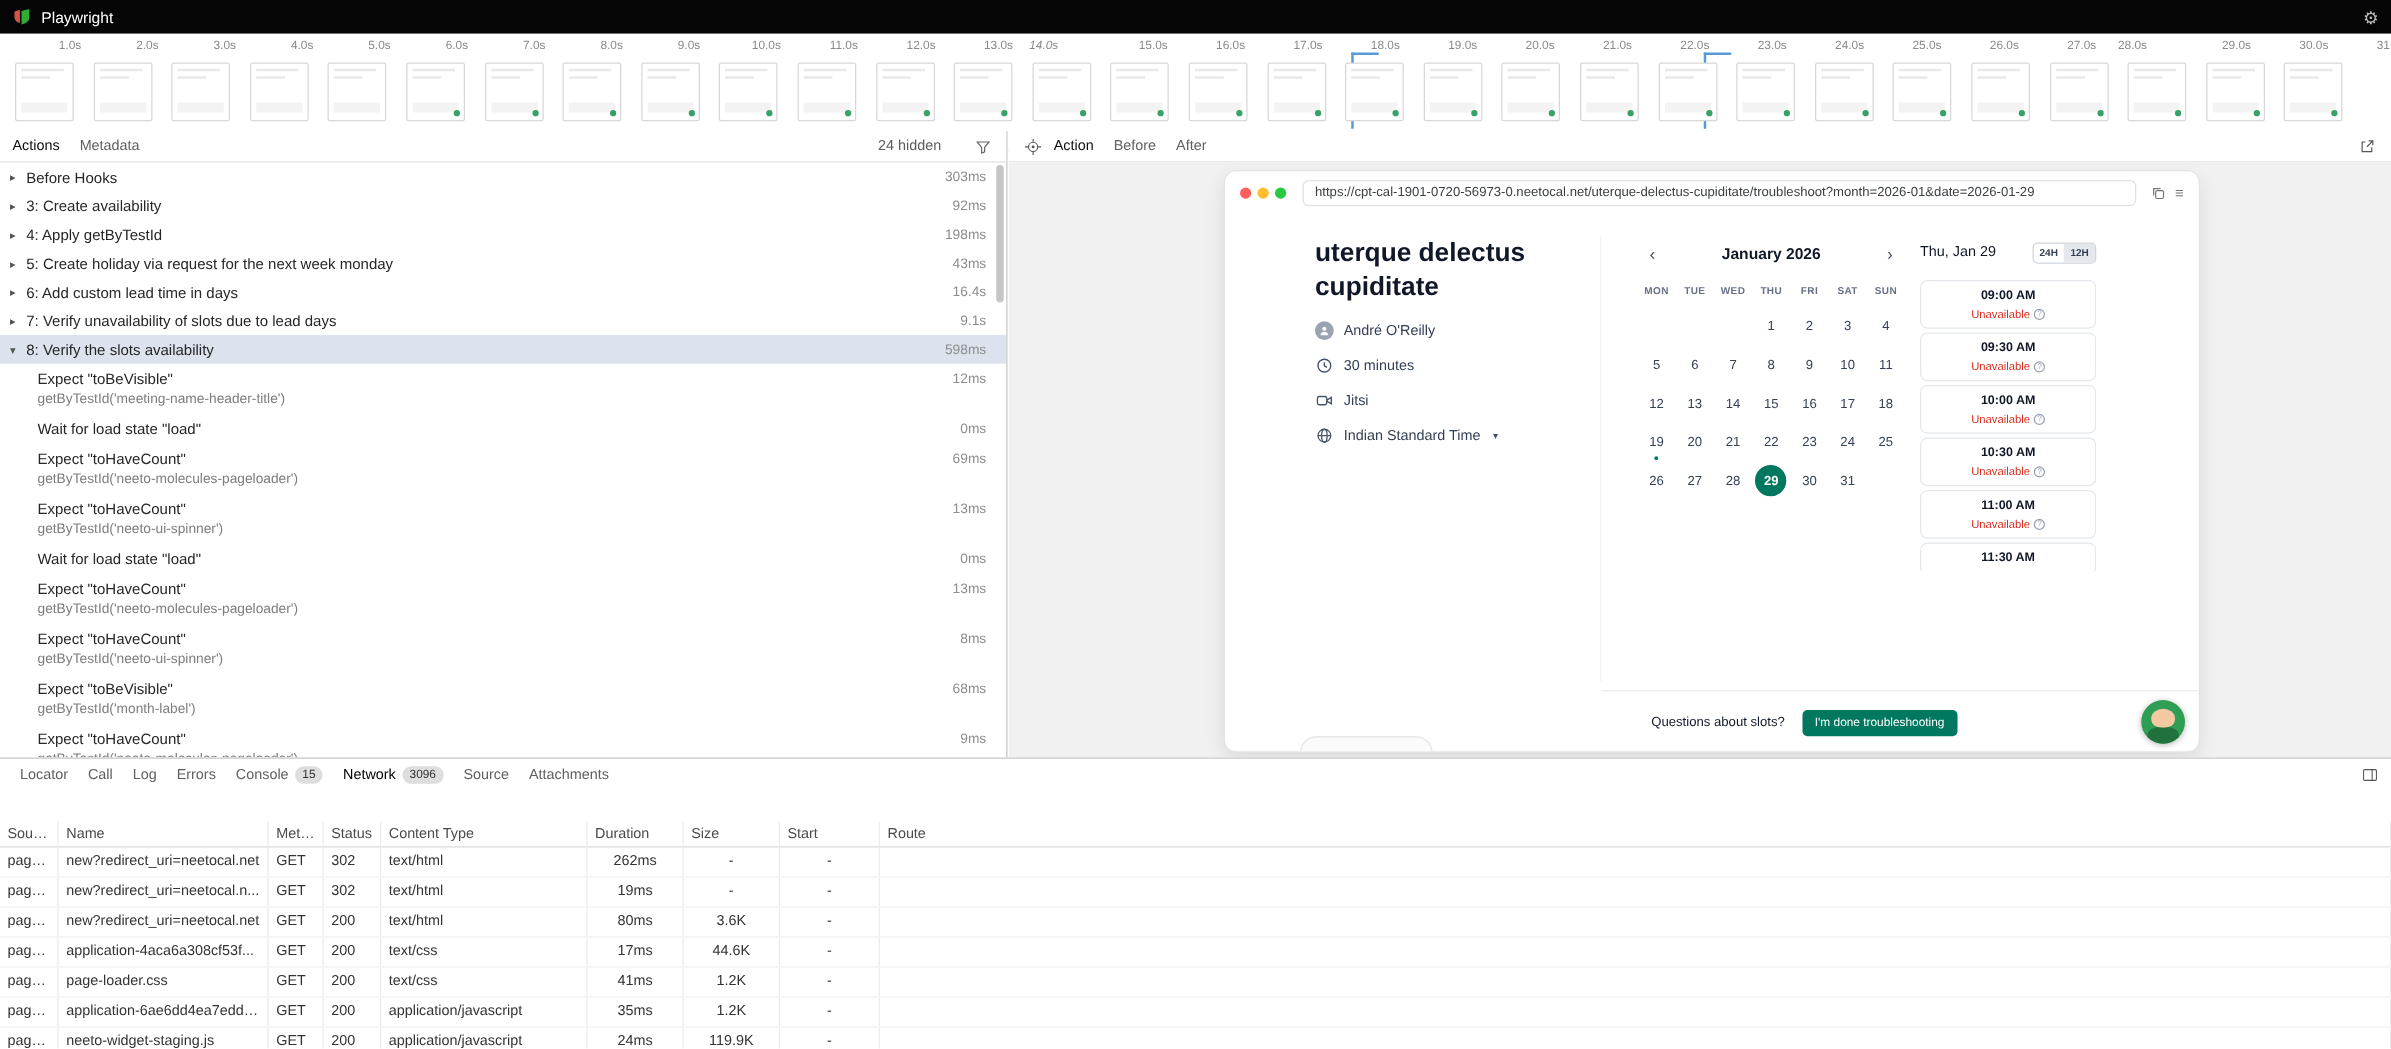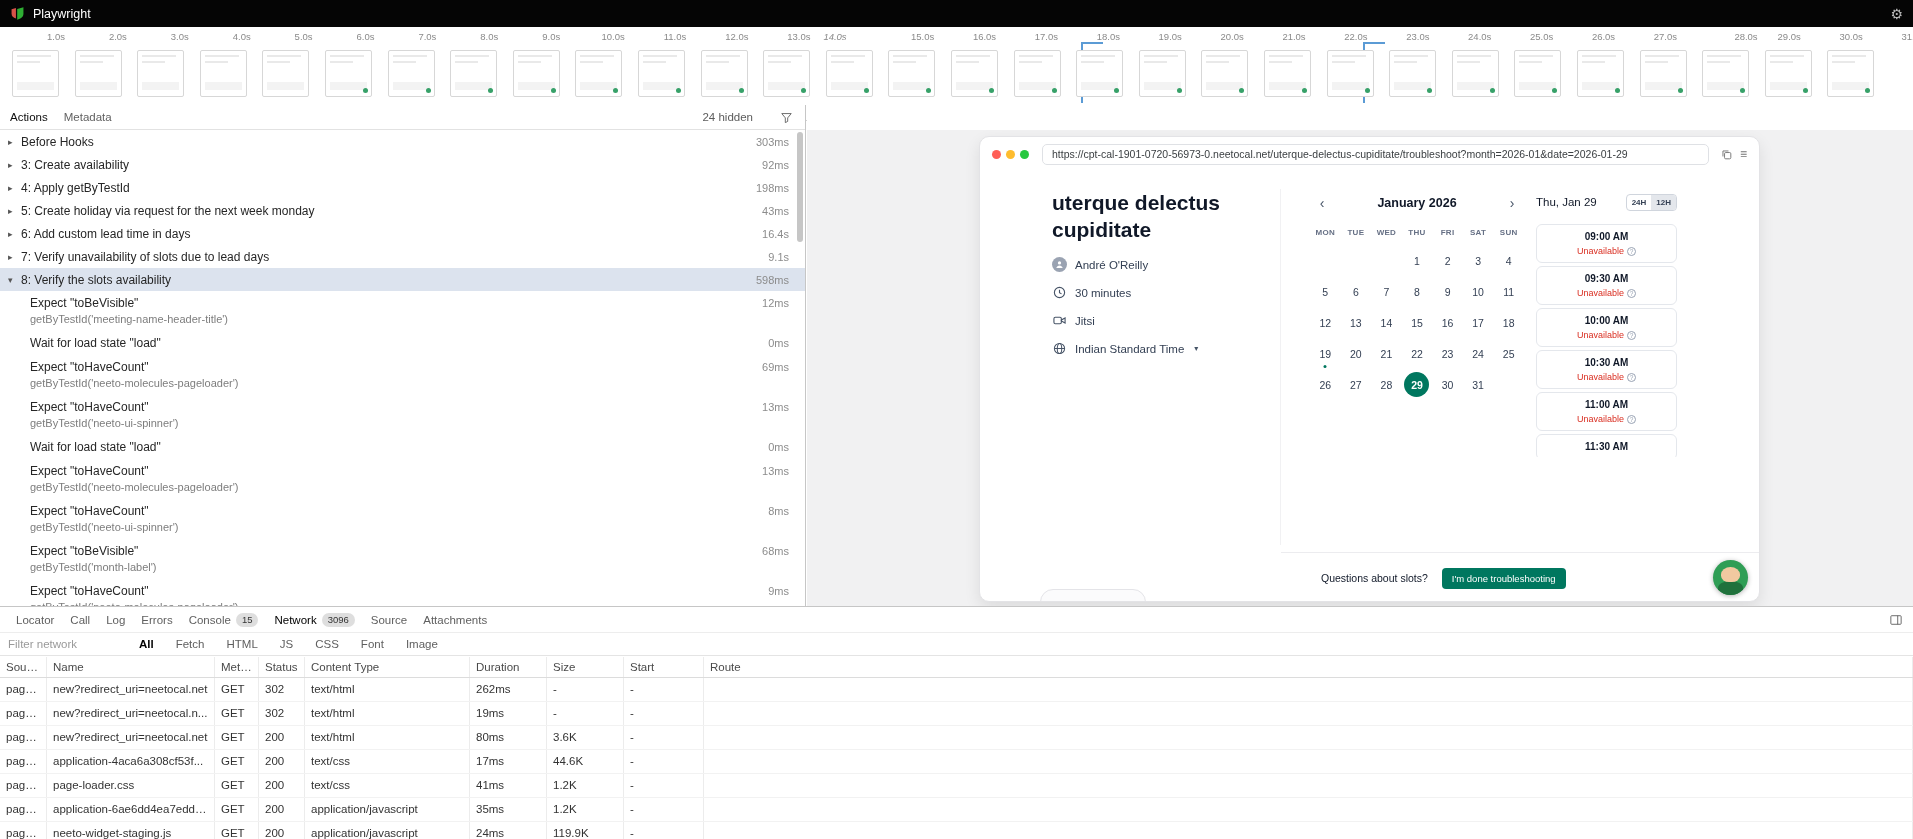--- a/index.html
+++ b/index.html
@@ -110,21 +110,21 @@
   .nfilter::placeholder{color:#9a9a9a}
   .fopts{display:flex;gap:22px;margin-left:6px}
   .fopt{cursor:pointer}
   .fopt.active{color:#000;font-weight:700}
   .ntable{position:absolute;left:0;right:0;top:50px;bottom:0;overflow:hidden}
   .nhead,.ntr{display:grid;grid-template-columns:47px 168px 44px 46px 165px 77px 77px 80px 1fr}
   .nhead{height:21px;line-height:21px;border-bottom:1px solid #dcdcdc;color:#4a4a4a;font-size:11.5px}
   .nth,.ntd{padding:0 6px;border-right:1px solid #ececec;white-space:nowrap;overflow:hidden;text-overflow:ellipsis}
   .ntd{height:23px;line-height:23px;font-size:11.5px;color:#333}
   .ntr{border-bottom:1px solid #f2f2f2;cursor:pointer}
-  .ra{text-align:left}
+  .ra{text-align:center}
   svg{display:block}
 </style>
 </head>
 <body>
 
 <div class="root">
 
   <header class="topbar">
     <span>
       <svg width="15" height="15" viewBox="0 0 24 24">
@@ -160,21 +160,21 @@
         <span class="tick" style="left: 1108.3px;">18.0s</span>
         <span class="tick" style="left: 1170.2px;">19.0s</span>
         <span class="tick" style="left: 1232.1px;">20.0s</span>
         <span class="tick" style="left: 1294px;">21.0s</span>
         <span class="tick" style="left: 1355.9px;">22.0s</span>
         <span class="tick" style="left: 1417.8px;">23.0s</span>
         <span class="tick" style="left: 1479.7px;">24.0s</span>
         <span class="tick" style="left: 1541.6px;">25.0s</span>
         <span class="tick" style="left: 1603.5px;">26.0s</span>
         <span class="tick" style="left: 1665.4px;">27.0s</span>
-        <span class="tick" style="left: 1746px;">28.0s</span>
+        <span class="tick" style="left: 1706px;">28.0s</span>
         <span class="tick" style="left: 1789.2px;">29.0s</span>
         <span class="tick" style="left: 1851.1px;">30.0s</span>
         <span class="tick" style="left: 1913px;">31.0s</span>
       </div>
     <div class="films">
         <div class="thumb" style="left: 12px;">
           <div class="tl"></div>
           <div class="tl s"></div>
           <div class="tb"></div>
         </div>
@@ -448,20 +448,41 @@
               <span class="lab">Expect "toHaveCount"</span>
               <span class="dur">9ms</span>
             </div>
             <div class="l2">getByTestId('neeto-molecules-pageloader')</div>
           </div>
         </div>
       <div class="vscroll"></div>
     </div>
 
     <div class="right-panel">
+      <div class="phead">
+        <span class="iconbtn" style="margin-right:8px">
+          <svg width="13" height="13" viewBox="0 0 16 16">
+              <circle cx="8" cy="8" r="4.5" fill="none" stroke="#555" stroke-width="1.1"></circle>
+              <circle cx="8" cy="8" r="1.4" fill="#555"></circle>
+              <path d="M8 0v3M8 13v3M0 8h3M13 8h3" stroke="#555" stroke-width="1.1"></path>
+            </svg>
+        </span>
+        <div class="ptabs">
+            <span class="ptab active">Action</span>
+            <span class="ptab">Before</span>
+            <span class="ptab">After</span>
+          </div>
+        <span class="spacer"></span>
+        <span class="iconbtn">
+          <svg width="12" height="12" viewBox="0 0 14 14">
+              <path d="M5 3H2v9h9V8" fill="none" stroke="#555" stroke-width="1.1"></path>
+              <path d="M8 2h4v4M12 2 6.5 7.5" fill="none" stroke="#555" stroke-width="1.1"></path>
+            </svg>
+        </span>
+      </div>
 
       <div class="snaparea">
         <div class="bcard">
           <div class="chrome">
             <span class="dot r"></span>
             <span class="dot y"></span>
             <span class="dot g"></span>
             <div class="urlbar">
               <span>https://cpt-cal-1901-0720-56973-0.neetocal.net/uterque-delectus-cupiditate/troubleshoot?month=2026-01&amp;date=2026-01-29</span>
             </div>
@@ -730,32 +751,20 @@
           </div>
         </div>
       <span class="spacer"></span>
       <span class="iconbtn">
         <svg width="12" height="12" viewBox="0 0 14 14">
             <rect x="1" y="2" width="12" height="10" rx="1" fill="none" stroke="#555"></rect>
             <line x1="9" y1="2" x2="9" y2="12" stroke="#555"></line>
           </svg>
       </span>
     </div>
-    <div class="frow">
-      <input class="nfilter" type="text" placeholder="Filter network" style="">
-      <div class="fopts">
-          <span class="fopt active">All</span>
-          <span class="fopt">Fetch</span>
-          <span class="fopt">HTML</span>
-          <span class="fopt">JS</span>
-          <span class="fopt">CSS</span>
-          <span class="fopt">Font</span>
-          <span class="fopt">Image</span>
-        </div>
-    </div>
     <div class="ntable">
       <div class="nhead">
           <div class="nth">Source</div>
           <div class="nth">Name</div>
           <div class="nth">Method</div>
           <div class="nth">Status</div>
           <div class="nth">Content Type</div>
           <div class="nth">Duration</div>
           <div class="nth">Size</div>
           <div class="nth">Start</div>

